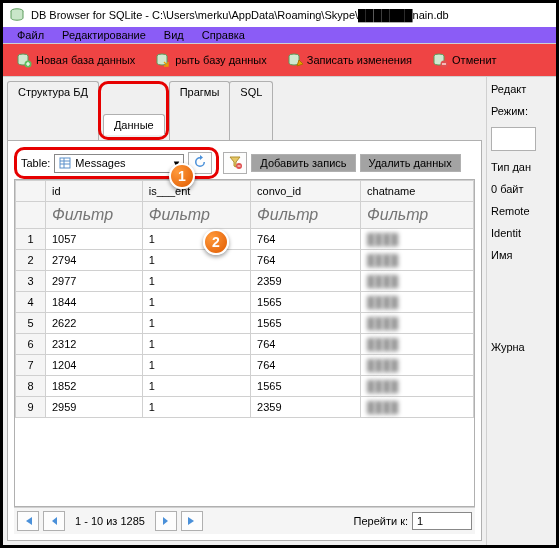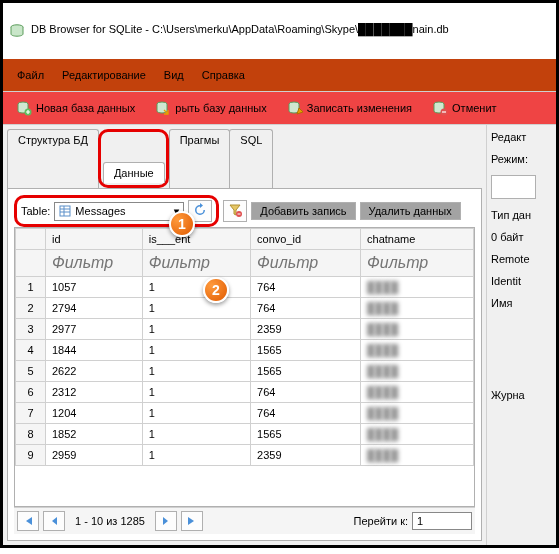--- a/index.html
+++ b/index.html
@@ -1,21 +1,21 @@
 <!DOCTYPE html>
 <html><head>
 <meta charset="utf-8">
 <style>
 * { box-sizing: border-box; margin: 0; padding: 0; font-family: Tahoma, Arial, sans-serif; font-size: 11px; }
 body { background: #fff; width: 559px; height: 554px; overflow: hidden; }
 .window { border: 3px solid #000; width: 559px; height: 548px; background: #f0f0f0; display: flex; flex-direction: column; }
-.titlebar { display: flex; align-items: flex-start; padding: 20px 6px; background: #fff; gap: 6px; }
+.titlebar { display: flex; align-items: center; padding: 4px 6px; background: #fff; gap: 6px; }
 .app-icon { width: 16px; height: 16px; }
 .title-text { font-size: 11px; color: #000; }
-.menubar { display: flex; gap: 2px; padding: 8px 6px; background: #c2410c; border-bottom: 1px solid #d0d0d0; }
+.menubar { display: flex; gap: 2px; padding: 0 6px; background: #8b5cf6; border-bottom: 1px solid #d0d0d0; }
 .menu-item { padding: 2px 8px; cursor: default; }
 .toolbar { display: flex; gap: 6px; padding: 4px 6px; background: #ef4444; border-bottom: 1px solid #d0d0d0; align-items: center; }
 .tool-btn { display: inline-flex; align-items: center; gap: 4px; padding: 3px 6px; border: 1px solid transparent; background: transparent; cursor: pointer; }
 .tool-icon { width: 16px; height: 16px; display: inline-block; }
 .main-area { display: flex; flex: 1; overflow: hidden; }
 .left-pane { flex: 1; display: flex; flex-direction: column; padding: 4px; overflow: hidden; }
 .right-pane { width: 70px; background: #f0f0f0; border-left: 1px solid #d0d0d0; padding: 6px 4px; font-size: 11px; overflow: hidden; }
 .tabs { display: flex; position: relative; }
 .tab { padding: 4px 10px; background: #f0f0f0; border: 1px solid #b0b0b0; border-bottom: none; margin-right: -1px; font-size: 11px; cursor: pointer; border-top-left-radius: 3px; border-top-right-radius: 3px; }
 .tab.active { background: #fff; position: relative; z-index: 2; margin-top: 28px; }

